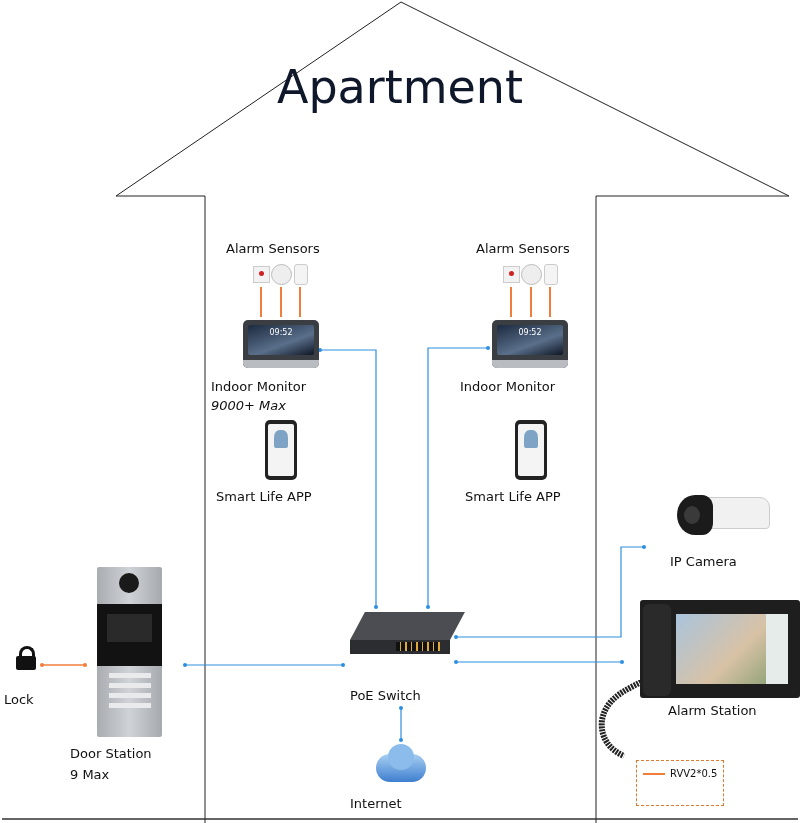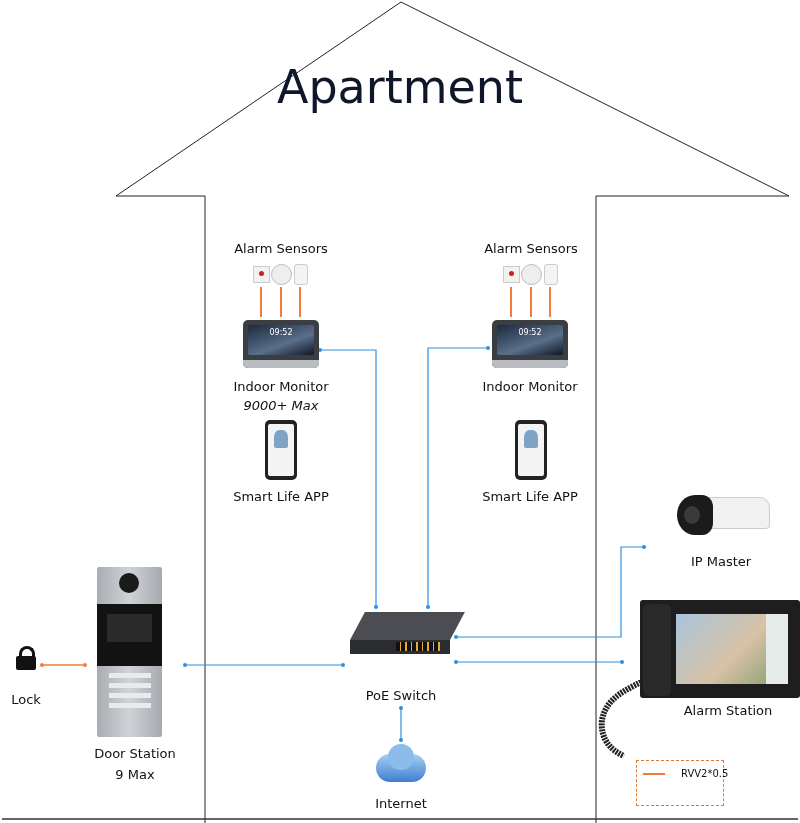--- a/index.html
+++ b/index.html
@@ -1,22 +1,22 @@
 <!DOCTYPE html>
 <html><head>
 <meta charset="utf-8">
 <style>
   html,body{margin:0;padding:0;background:#fff;}
   body{width:800px;height:823px;position:relative;overflow:hidden;font-family:"DejaVu Sans","Liberation Sans",sans-serif;color:#111;}
   svg.lines{position:absolute;left:0;top:0;}
-  .lbl{position:absolute;font-size:13px;text-align:center;white-space:nowrap;color:#111;}
+  .lbl{position:absolute;font-size:13px;text-align:left;white-space:nowrap;color:#111;}
   .title{position:absolute;left:0;width:800px;top:60px;text-align:center;font-size:46px;color:#0f172a;}
   .dev{position:absolute;}
   .legend{position:absolute;left:636px;top:760px;width:86px;height:44px;border:1.5px dashed #e07a30;font-size:10px;}
-  .legend .row{position:absolute;left:6px;display:flex;align-items:center;gap:16px;}
+  .legend .row{position:absolute;left:6px;display:flex;align-items:center;gap:5px;}
   .legend .sw{width:22px;height:2px;display:inline-block;}
 </style>
 </head>
 <body>
 
 <svg class="lines" width="800" height="823">
   <polyline points="205,823 205,196 116,196 401,2 789,196 596,196 596,823" fill="none" stroke="#222" stroke-width="1"></polyline>
   <line x1="2" y1="819" x2="798" y2="819" stroke="#333" stroke-width="1.5"></line>
 
   <g stroke="#f07d3c" stroke-width="2">
@@ -104,21 +104,21 @@
       <div style="position:absolute;left:6px;top:6px;width:14px;height:18px;background:#7fa3c4;border-radius:40% 40% 2px 2px;"></div>
     </div>
 </div>
 <div class="lbl" style="left:465px;top:489px;width:130px;">Smart Life APP</div>
 
 <div class="dev" style="left:672px;top:493px;width:98px;height:50px;">
   <div style="position:absolute;left:28px;top:4px;width:68px;height:30px;background:#f1f1f1;border:1px solid #ccc;border-radius:4px 10px 4px 4px;"></div>
   <div style="position:absolute;left:5px;top:2px;width:36px;height:40px;background:#1b1b1b;border-radius:50% 30% 30% 50%;"></div>
   <div style="position:absolute;left:12px;top:13px;width:16px;height:18px;background:#3a3a3a;border-radius:50%;"></div>
 </div>
-<div class="lbl" style="left:670px;top:554px;width:102px;">IP Master</div>
+<div class="lbl" style="left:670px;top:554px;width:102px;">IP Camera</div>
 
 <div class="dev" style="left:640px;top:600px;width:160px;height:98px;background:#1e1e1e;border-radius:3px;">
   <div style="position:absolute;left:3px;top:4px;width:28px;height:92px;background:#2a2a2a;border-radius:6px;"></div>
   <div style="position:absolute;left:36px;top:14px;width:112px;height:70px;background:linear-gradient(135deg,#a9c4dd,#d8c2a6 55%,#7e9a6a);">
     <div style="position:absolute;right:0;top:0;width:22px;height:70px;background:#e6ece9;"></div>
   </div>
 </div>
 <svg class="dev" style="left:596px;top:680px;" width="50" height="80">
   <path d="M45,2 C30,10 10,18 6,40 C4,58 14,70 28,76" fill="none" stroke="#222" stroke-width="6" stroke-dasharray="2 1"></path>
 </svg>

